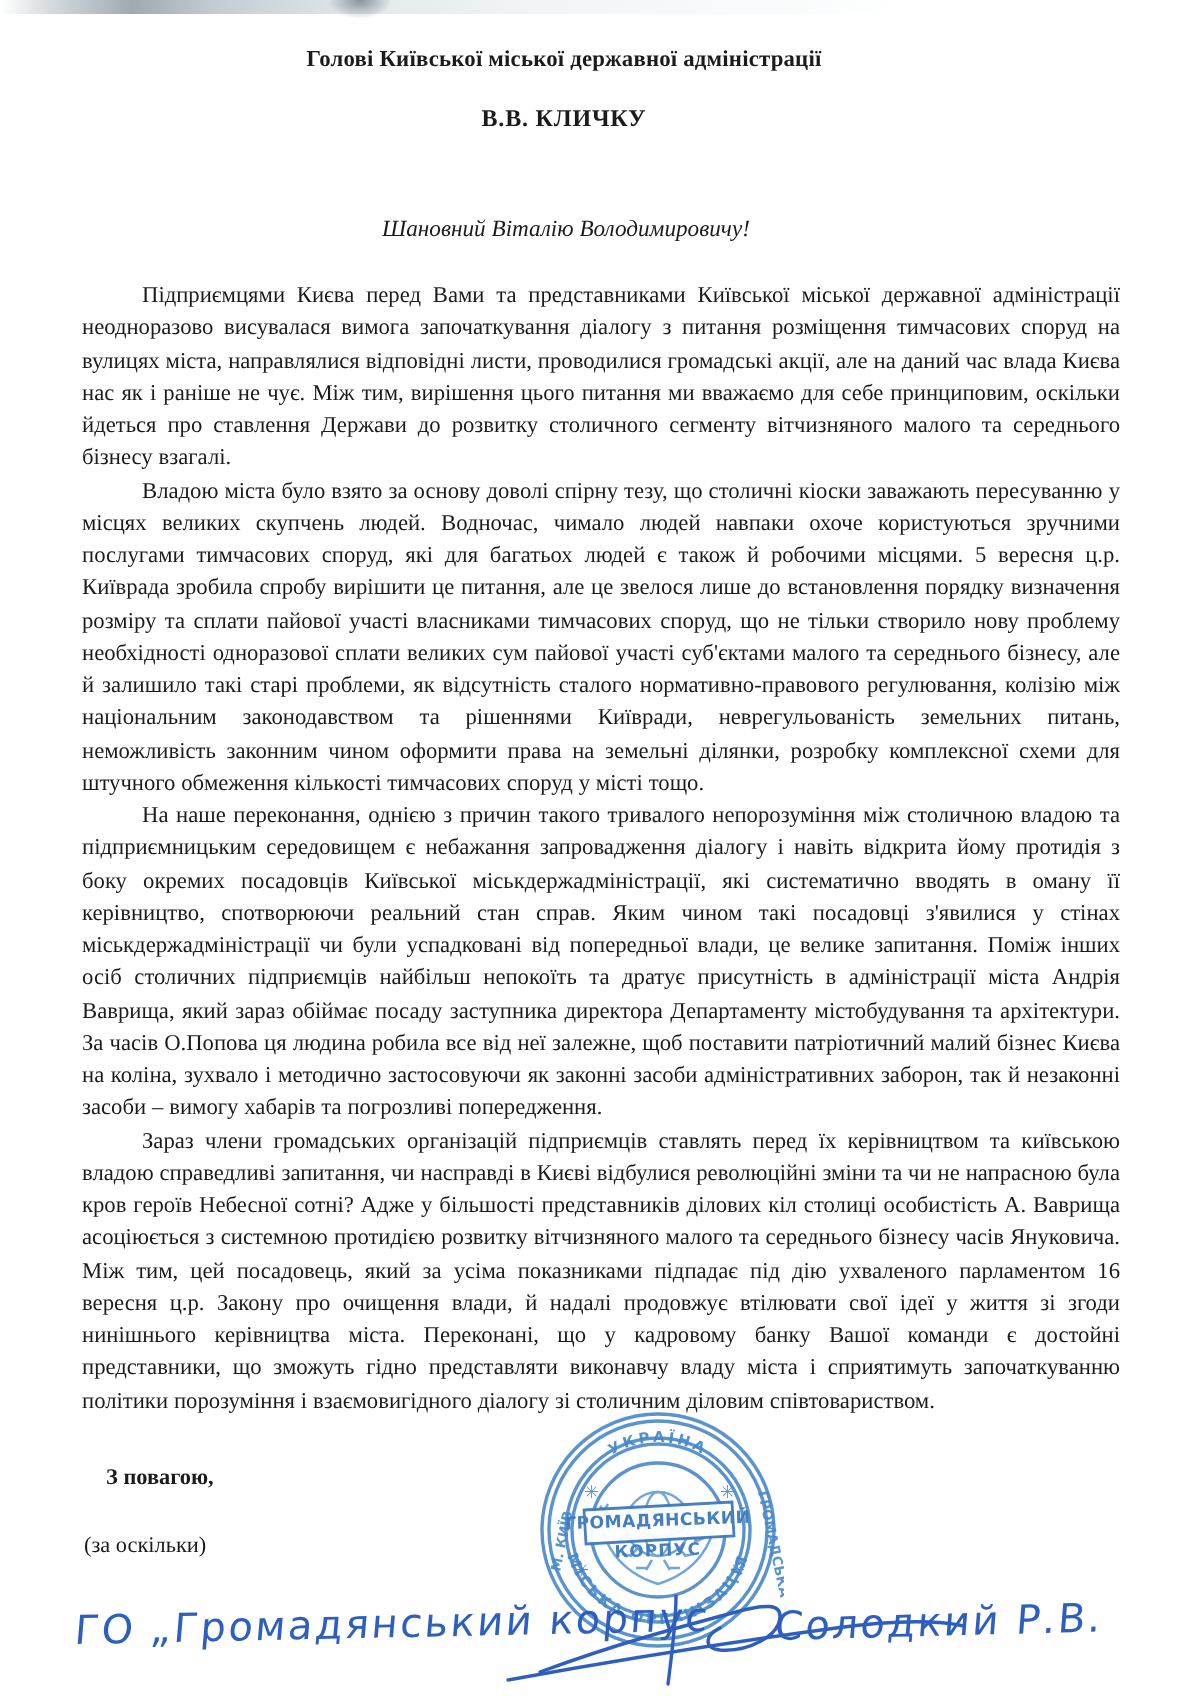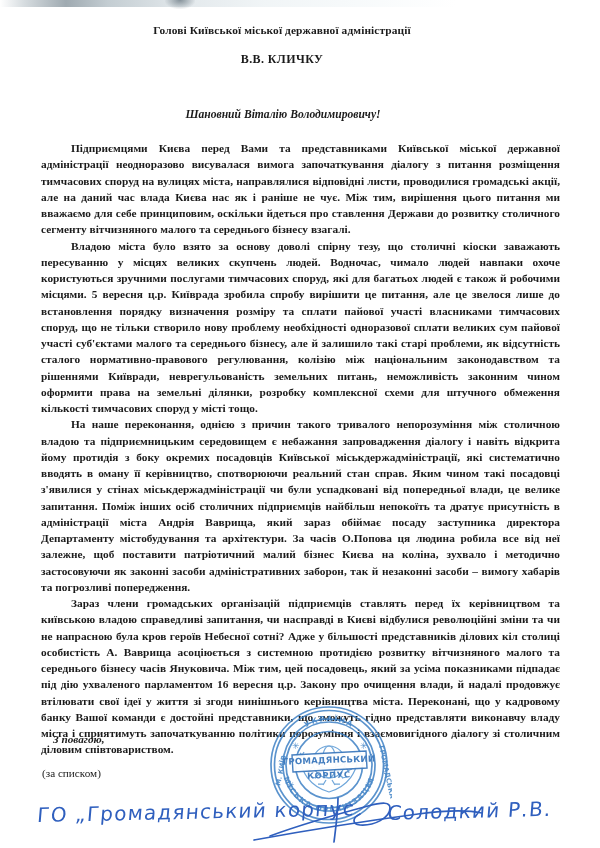--- a/index.html
+++ b/index.html
@@ -64,46 +64,44 @@
   .addressee-line1 { top: 24px; }
   .addressee-line2 { top: 52px; font-size: 12px; letter-spacing: .4px; }
 
   .salutation {
     position: absolute;
     top: 108px;
     left: 0;
     right: 34px;
     text-align: center;
     font-style: italic;
-    font-weight: bold;
+    font-weight: normal;
     font-size: 11.6px;
   }
 
   .body-block {
     position: absolute;
     top: 140px;
     left: 41px;
     width: 519px;
-    font-weight: bold;
   }
   .para {
     margin: 0 0 0 0;
     text-align: justify;
     text-indent: 30px;
     font-size: 11.35px;
     line-height: 16.25px;
     hyphens: none;
     word-spacing: .1px;
   }
 
   .closing {
     position: absolute;
     top: 733px;
     left: 53px;
-    font-style: italic;
     font-weight: bold;
     font-size: 11.2px;
   }
   .signers {
     position: absolute;
     top: 766px;
     left: 42px;
     width: 515px;
     font-size: 11.2px;
     line-height: 15px;
@@ -156,21 +154,21 @@
   <div class="body-block">
     <p class="para">Підприємцями Києва перед Вами та представниками Київської міської державної адміністрації неодноразово висувалася вимога започаткування діалогу з питання розміщення тимчасових споруд на вулицях міста, направлялися відповідні листи, проводилися громадські акції, але на даний час влада Києва нас як і раніше не чує. Між тим, вирішення цього питання ми вважаємо для себе принциповим, оскільки йдеться про ставлення Держави до розвитку столичного сегменту вітчизняного малого та середнього бізнесу взагалі.</p>
     <p class="para">Владою міста було взято за основу доволі спірну тезу, що столичні кіоски заважають пересуванню у місцях великих скупчень людей. Водночас, чимало людей навпаки охоче користуються зручними послугами тимчасових споруд, які для багатьох людей є також й робочими місцями. 5 вересня ц.р. Київрада зробила спробу вирішити це питання, але це звелося лише до встановлення порядку визначення розміру та сплати пайової участі власниками тимчасових споруд, що не тільки створило нову проблему необхідності одноразової сплати великих сум пайової участі суб'єктами малого та середнього бізнесу, але й залишило такі старі проблеми, як відсутність сталого нормативно-правового регулювання, колізію між національним законодавством та рішеннями Київради, неврегульованість земельних питань, неможливість законним чином оформити права на земельні ділянки, розробку комплексної схеми для штучного обмеження кількості тимчасових споруд у місті тощо.</p>
     <p class="para">На наше переконання, однією з причин такого тривалого непорозуміння між столичною владою та підприємницьким середовищем є небажання запровадження діалогу і навіть відкрита йому протидія з боку окремих посадовців Київської міськдержадміністрації, які систематично вводять в оману її керівництво, спотворюючи реальний стан справ. Яким чином такі посадовці з'явилися у стінах міськдержадміністрації чи були успадковані від попередньої влади, це велике запитання. Поміж інших осіб столичних підприємців найбільш непокоїть та дратує присутність в адміністрації міста Андрія Ваврища, який зараз обіймає посаду заступника директора Департаменту містобудування та архітектури. За часів О.Попова ця людина робила все від неї залежне, щоб поставити патріотичний малий бізнес Києва на коліна, зухвало і методично застосовуючи як законні засоби адміністративних заборон, так й незаконні засоби – вимогу хабарів та погрозливі попередження.</p>
     <p class="para">Зараз члени громадських організацій підприємців ставлять перед їх керівництвом та київською владою справедливі запитання, чи насправді в Києві відбулися революційні зміни та чи не напрасною була кров героїв Небесної сотні? Адже у більшості представників ділових кіл столиці особистість А. Ваврища асоціюється з системною протидією розвитку вітчизняного малого та середнього бізнесу часів Януковича. Між тим, цей посадовець, який за усіма показниками підпадає під дію ухваленого парламентом 16 вересня ц.р. Закону про очищення влади, й надалі продовжує втілювати свої ідеї у життя зі згоди нинішнього керівництва міста. Переконані, що у кадровому банку Вашої команди є достойні представники, що зможуть гідно представляти виконавчу владу міста і сприятимуть започаткуванню політики порозуміння і взаємовигідного діалогу зі столичним  діловим співтовариством.</p>
   </div>
 
   <div class="closing">З повагою,</div>
 
   <div class="signers">
-    <div>(за списком)</div>
+    <div>(за оскільки)</div>
   </div>
 
   <div class="stamp">
     <svg width="126" height="126" viewBox="0 0 126 126" xmlns="http://www.w3.org/2000/svg">
       <defs>
         <path id="arcTop" d="M 19,63 A 44,44 0 0 1 107,63"></path>
         <path id="arcBottom" d="M 16,63 A 47,47 0 0 0 110,63"></path>
         <path id="arcTop2" d="M 25,63 A 38,38 0 0 1 101,63"></path>
       </defs>
       <g fill="none" stroke="#3b7fc4" stroke-width="1.7" opacity="0.9">

